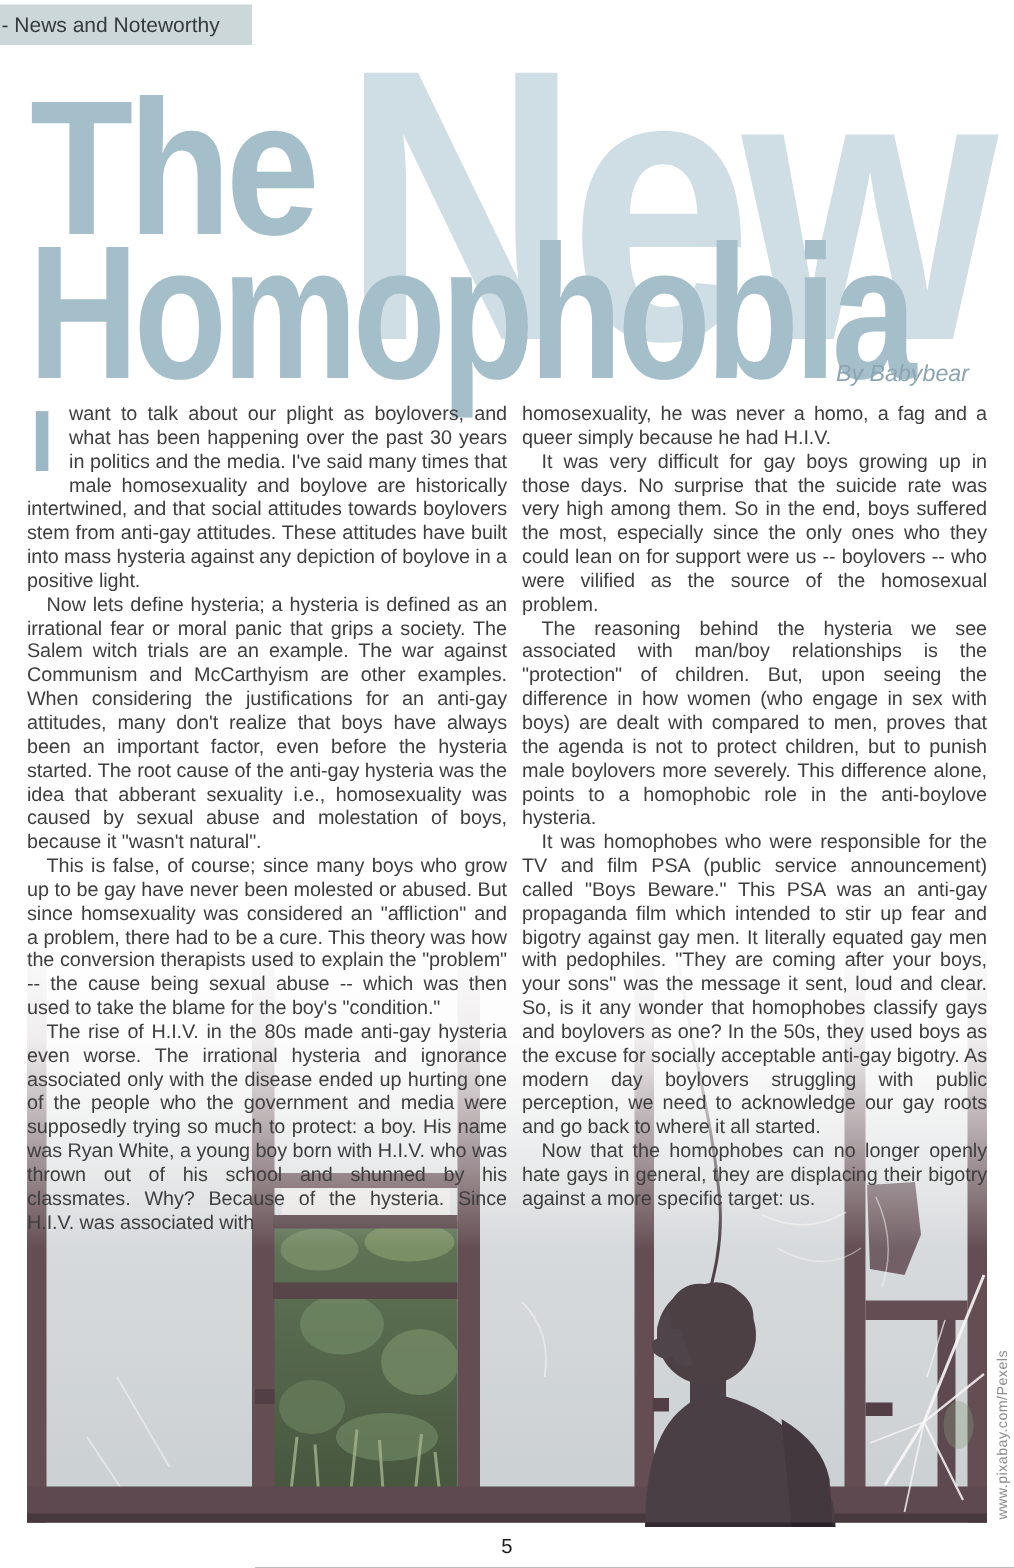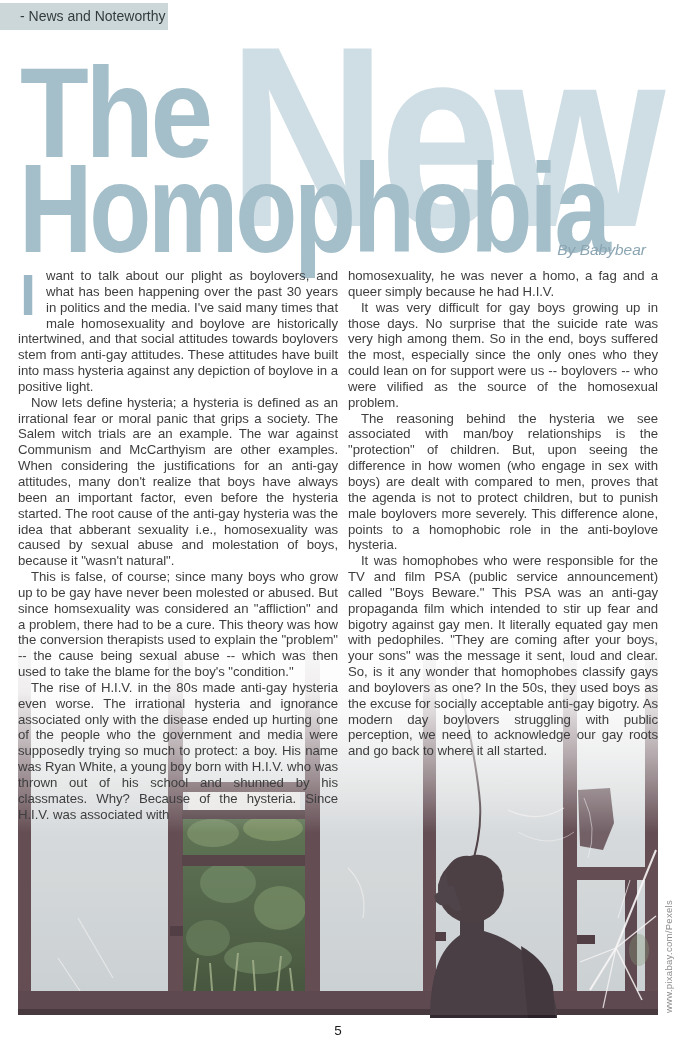--- a/index.html
+++ b/index.html
@@ -6,21 +6,21 @@
   html,body { background:#888; }
   .page {
     position:relative; width:676px; height:1045px; background:#ffffff;
     margin:0 auto; overflow:hidden;
     font-family:"Liberation Sans", sans-serif;
   }
   
   .kicker {
     position:absolute; left:0; top:3px; width:168px; height:27px;
     background:#ccd7da; color:#333b3d; font-size:14px; line-height:27px;
-    padding-left:20px; z-index:5;
+    padding-left:1px; z-index:5;
   }
   
   .t-new {
     position:absolute; left:228px; top:8px; z-index:1;
     font-size:258px; line-height:1; font-weight:bold; color:#cfdee5;
     letter-spacing:-8px; transform:scaleX(0.85); transform-origin:left top;
     white-space:nowrap;
   }
   .t-the {
     position:absolute; left:20px; top:49px; z-index:2;
@@ -178,18 +178,19 @@
     <p>Now lets define hysteria; a hysteria is defined as an irrational fear or moral panic that grips a society. The Salem witch trials are an example. The war against Communism and McCarthyism are other examples. When considering the justifications for an anti-gay attitudes, many don't realize that boys have always been an important factor, even before the hysteria started. The root cause of the anti-gay hysteria was the idea that abberant sexuality i.e., homosexuality was caused by sexual abuse and molestation of boys, because it "wasn't natural".</p>
     <p>This is false, of course; since many boys who grow up to be gay have never been molested or abused. But since homsexuality was considered an "affliction" and a problem, there had to be a cure. This theory was how the conversion therapists used to explain the "problem" -- the cause being sexual abuse -- which was then used to take the blame for the boy's "condition."</p>
     <p>The rise of H.I.V. in the 80s made anti-gay hysteria even worse. The irrational hysteria and ignorance associated only with the disease ended up hurting one of the people who the government and media were supposedly trying so much to protect: a boy. His name was Ryan White, a young boy born with H.I.V. who was thrown out of his school and shunned by his classmates. Why? Because of the hysteria. Since H.I.V. was associated with</p>
   </div>
 
   <div class="col col-right">
     <p class="p-first">homosexuality, he was never a homo, a fag and a queer simply because he had H.I.V.</p>
     <p>It was very difficult for gay boys growing up in those days. No surprise that the suicide rate was very high among them. So in the end, boys suffered the most, especially since the only ones who they could lean on for support were us -- boylovers -- who were vilified as the source of the homosexual problem.</p>
     <p>The reasoning behind the hysteria we see associated with man/boy relationships is the "protection" of children. But, upon seeing the difference in how women (who engage in sex with boys) are dealt with compared to men, proves that the agenda is not to protect children, but to punish male boylovers more severely. This difference alone, points to a homophobic role in the anti-boylove hysteria.</p>
     <p>It was homophobes who were responsible for the TV and film PSA (public service announcement) called "Boys Beware." This PSA was an anti-gay propaganda film which intended to stir up fear and bigotry against gay men. It literally equated gay men with pedophiles. "They are coming after your boys, your sons" was the message it sent, loud and clear. So, is it any wonder that homophobes classify gays and boylovers as one? In the 50s, they used boys as the excuse for socially acceptable anti-gay bigotry. As modern day boylovers struggling with public perception, we need to acknowledge our gay roots and go back to where it all started.</p>
+    <p>Now that the homophobes can no longer openly hate gays in general, they are displacing their bigotry against a more specific target: us.</p>
   </div>
 
   <div class="credit">www.pixabay.com/Pexels</div>
   <div class="pageno">5</div>
 
 </div>
 
 </body></html>

